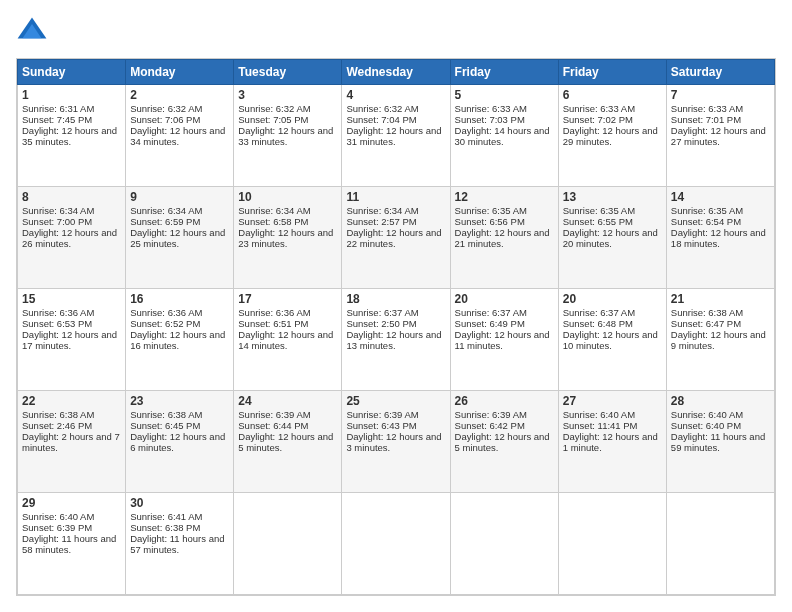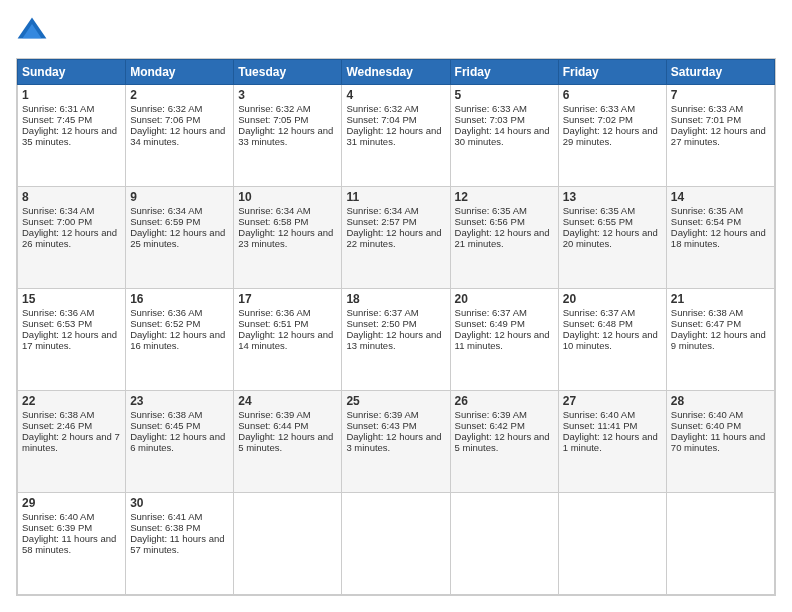--- a/index.html
+++ b/index.html
@@ -156,21 +156,21 @@
             <td><span class="day-num">20</span><span>Sunrise: 6:37 AM</span><br><span>Sunset: 6:48 PM</span><br><span>Daylight: 12 hours and 10 minutes.</span></td>
             <td><span class="day-num">21</span><span>Sunrise: 6:38 AM</span><br><span>Sunset: 6:47 PM</span><br><span>Daylight: 12 hours and 9 minutes.</span></td>
           </tr>
           <tr>
             <td><span class="day-num">22</span><span>Sunrise: 6:38 AM</span><br><span>Sunset: 2:46 PM</span><br><span>Daylight: 2 hours and 7 minutes.</span></td>
             <td><span class="day-num">23</span><span>Sunrise: 6:38 AM</span><br><span>Sunset: 6:45 PM</span><br><span>Daylight: 12 hours and 6 minutes.</span></td>
             <td><span class="day-num">24</span><span>Sunrise: 6:39 AM</span><br><span>Sunset: 6:44 PM</span><br><span>Daylight: 12 hours and 5 minutes.</span></td>
             <td><span class="day-num">25</span><span>Sunrise: 6:39 AM</span><br><span>Sunset: 6:43 PM</span><br><span>Daylight: 12 hours and 3 minutes.</span></td>
             <td><span class="day-num">26</span><span>Sunrise: 6:39 AM</span><br><span>Sunset: 6:42 PM</span><br><span>Daylight: 12 hours and 5 minutes.</span></td>
             <td><span class="day-num">27</span><span>Sunrise: 6:40 AM</span><br><span>Sunset: 11:41 PM</span><br><span>Daylight: 12 hours and 1 minute.</span></td>
-            <td><span class="day-num">28</span><span>Sunrise: 6:40 AM</span><br><span>Sunset: 6:40 PM</span><br><span>Daylight: 11 hours and 70 minutes.</span></td>
+            <td><span class="day-num">28</span><span>Sunrise: 6:40 AM</span><br><span>Sunset: 6:40 PM</span><br><span>Daylight: 11 hours and 59 minutes.</span></td>
           </tr>
           <tr>
             <td><span class="day-num">29</span><span>Sunrise: 6:40 AM</span><br><span>Sunset: 6:39 PM</span><br><span>Daylight: 11 hours and 58 minutes.</span></td>
             <td><span class="day-num">30</span><span>Sunrise: 6:41 AM</span><br><span>Sunset: 6:38 PM</span><br><span>Daylight: 11 hours and 57 minutes.</span></td>
             <td class="empty"></td>
             <td class="empty"></td>
             <td class="empty"></td>
             <td class="empty"></td>
             <td class="empty"></td>
           </tr>

